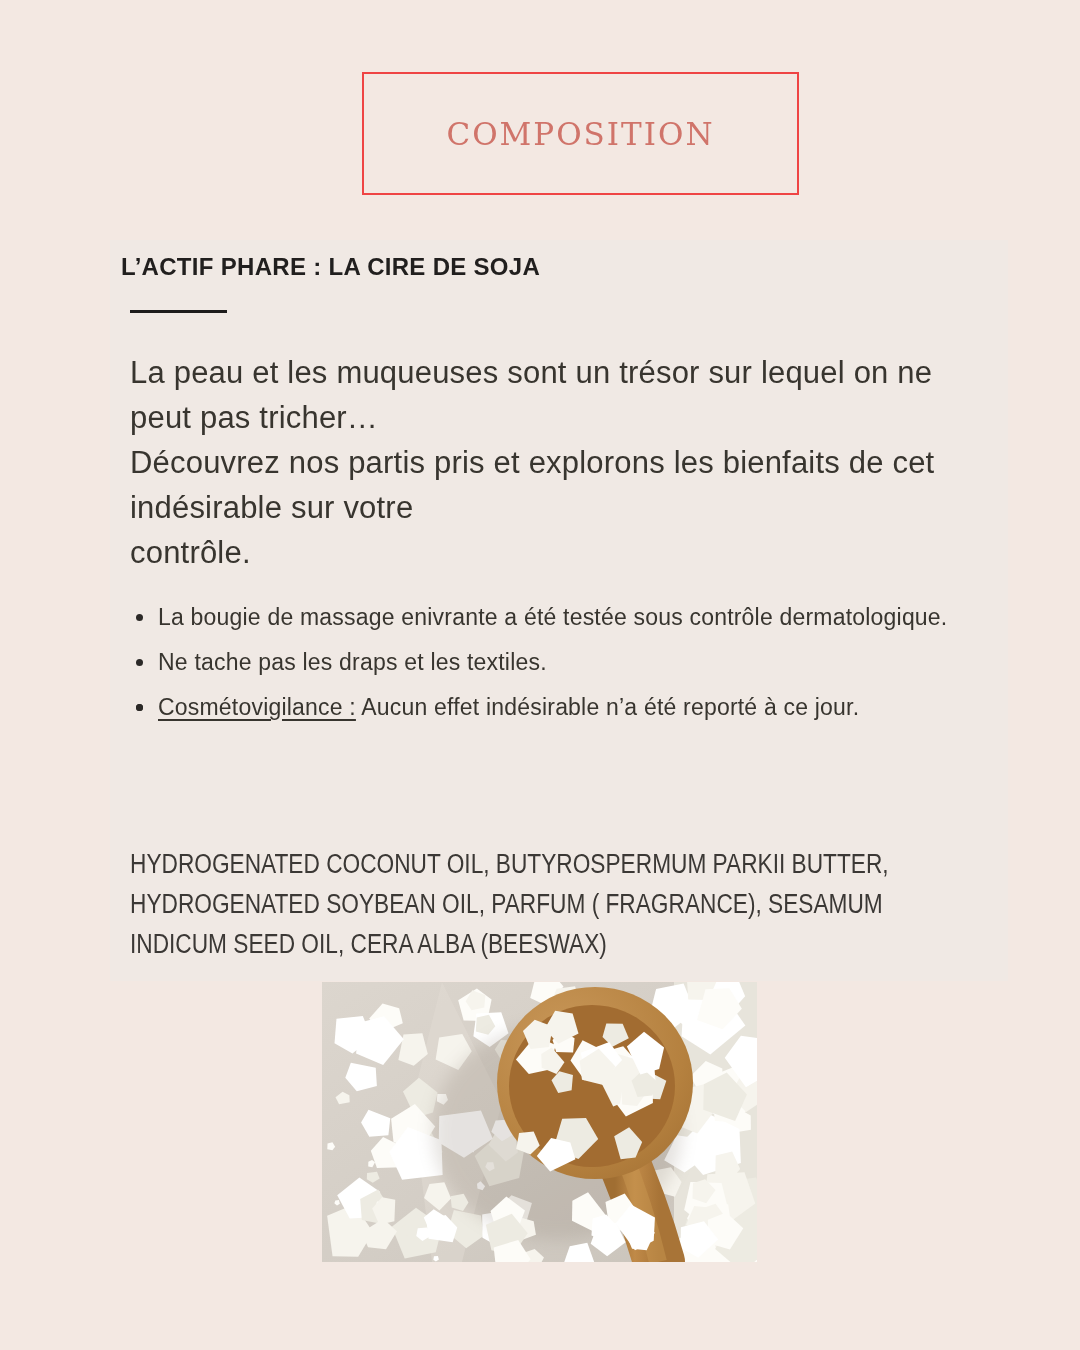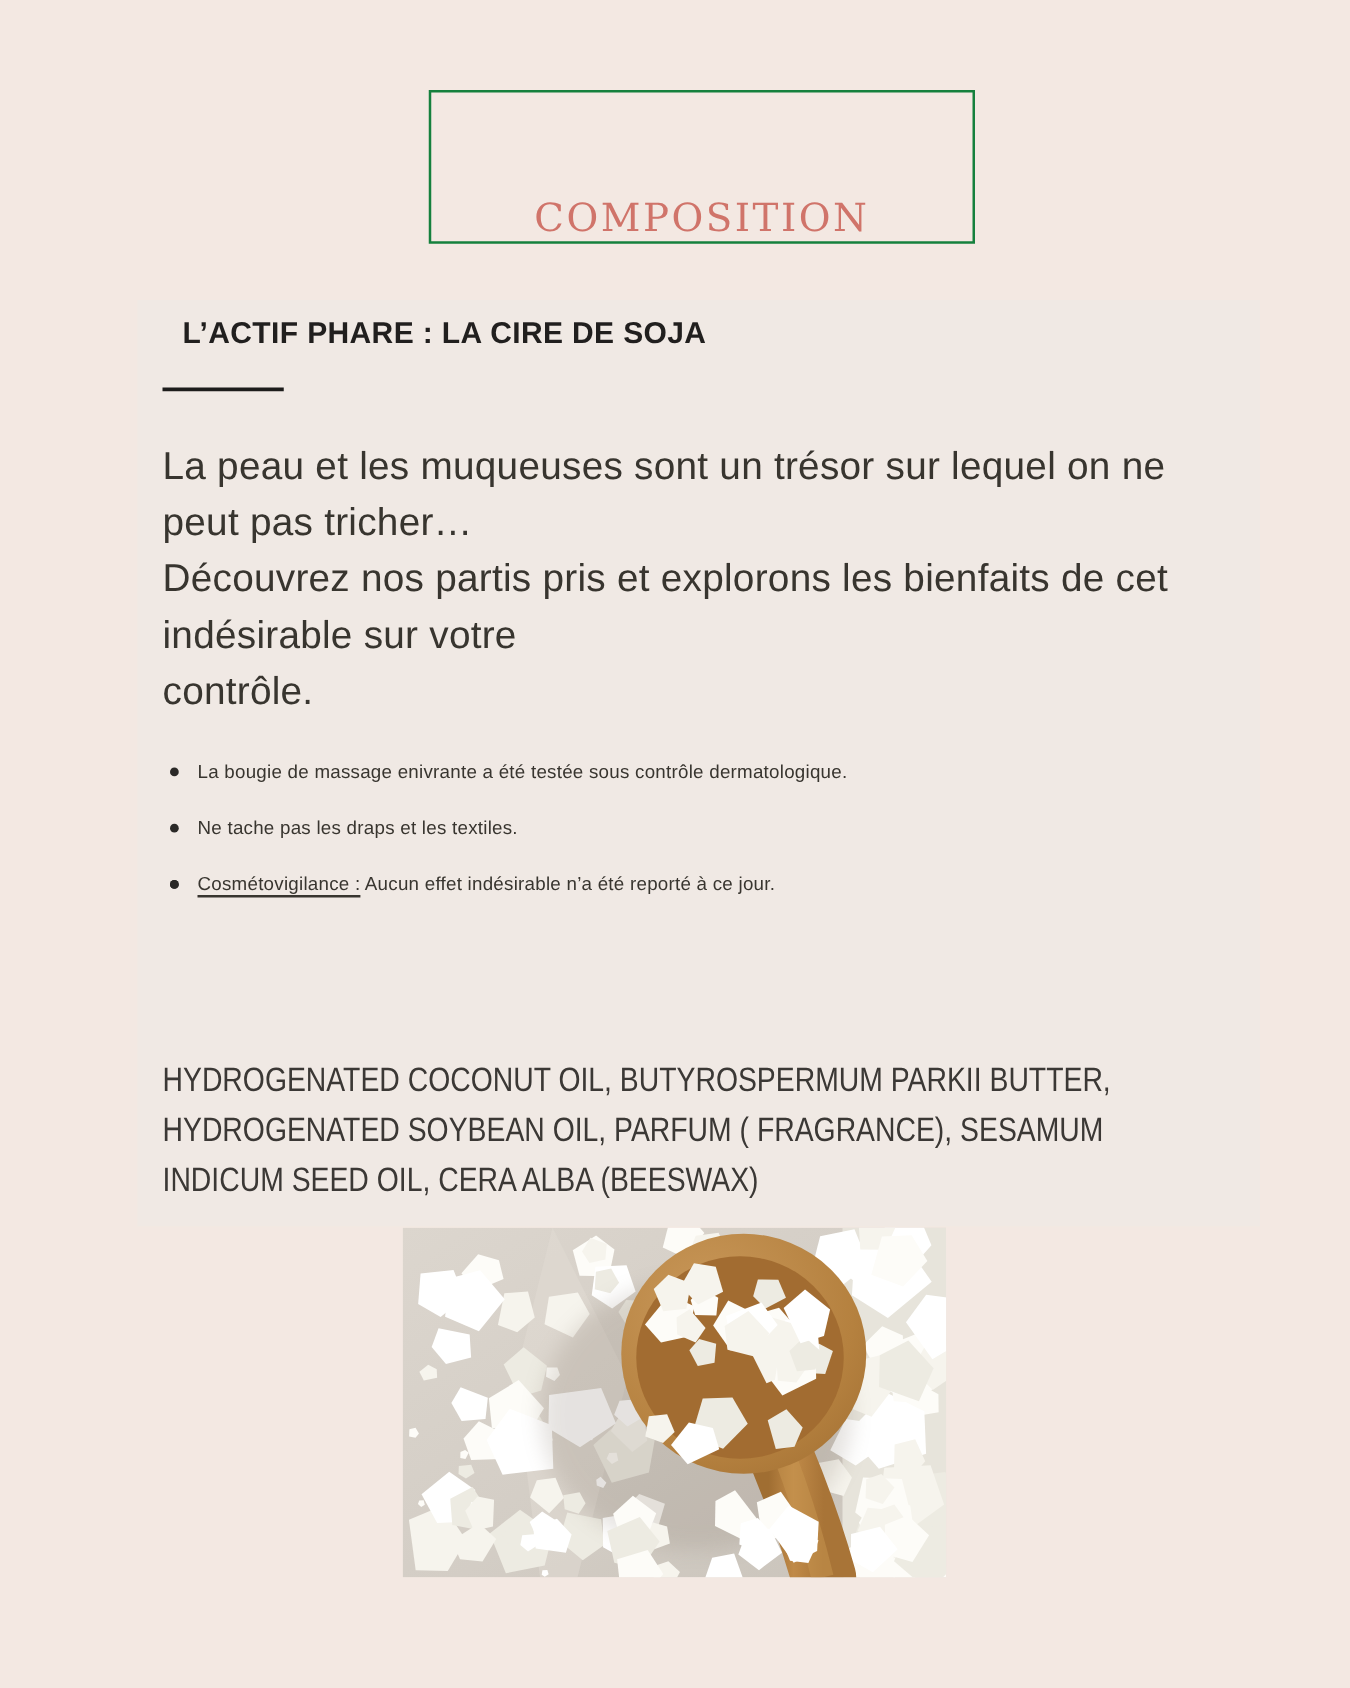--- a/index.html
+++ b/index.html
@@ -4,46 +4,46 @@
 <style>
   html,body{margin:0;padding:0;}
   body{
     width:1080px;height:1350px;
     background:#f3e8e2;
     font-family:"Liberation Sans",sans-serif;
     position:relative;overflow:hidden;
     -webkit-font-smoothing:antialiased;
   }
   .banner{
-    position:absolute;left:343px;top:72px;width:437px;height:123px;
-    border:2px solid #15803d;box-sizing:border-box;
-    display:flex;align-items:flex-end;justify-content:center;
+    position:absolute;left:362px;top:72px;width:437px;height:123px;
+    border:2px solid #ef4444;box-sizing:border-box;
+    display:flex;align-items:center;justify-content:center;
   }
   .banner-label{
     font-family:"DejaVu Serif",serif;
     font-size:31px;letter-spacing:2px;color:#d0746a;font-weight:400;
   }
   .panel{
     position:absolute;left:110px;top:240px;width:898px;height:741px;
     background:#f0e9e4;
   }
   .heading{
-    position:absolute;left:36px;top:13px;
+    position:absolute;left:11px;top:13px;
     font-size:24px;font-weight:700;color:#211f1e;letter-spacing:.3px;
   }
   .rule{
     position:absolute;left:20px;top:70px;width:97px;height:3px;background:#1d1c1b;
   }
   .intro{
     position:absolute;left:20px;top:110px;width:868px;
     font-size:31px;line-height:45px;color:#38352f;letter-spacing:.2px;
   }
   .bullets{
     position:absolute;left:20px;top:355px;width:868px;
-    font-size:15px;line-height:45px;color:#38352f;letter-spacing:.2px;
+    font-size:23px;line-height:45px;color:#38352f;letter-spacing:.2px;
   }
   .li{position:relative;padding-left:28px;}
   .dot{
     position:absolute;left:6px;top:19px;width:7px;height:7px;border-radius:50%;
     background:#2b2927;
   }
   .u{text-decoration:underline;text-underline-offset:4px;text-decoration-thickness:1.5px;}
   .inci{
     position:absolute;left:20px;top:604px;width:1060px;
     font-size:27px;line-height:40px;color:#3b3835;

